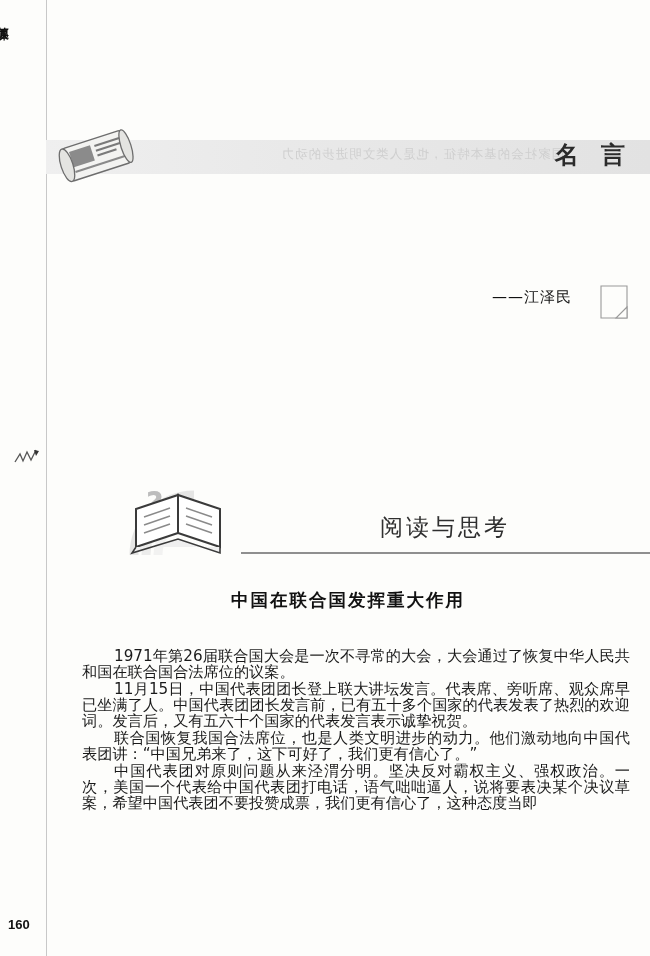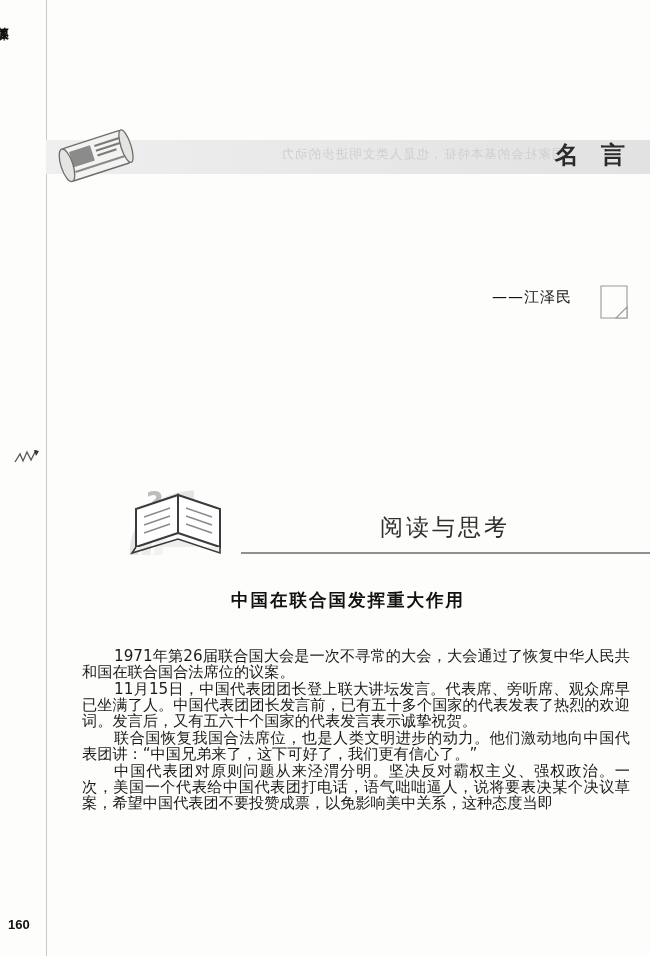--- a/index.html
+++ b/index.html
@@ -281,17 +281,17 @@
     </div>
 
     <div class="read-title">阅读与思考</div>
     <div class="read-rule"></div>
     <div class="read-subtitle">中国在联合国发挥重大作用</div>
 
     <div class="read-paras">
       <p>1971年第26届联合国大会是一次不寻常的大会，大会通过了恢复中华人民共和国在联合国合法席位的议案。</p>
       <p>11月15日，中国代表团团长登上联大讲坛发言。代表席、旁听席、观众席早已坐满了人。中国代表团团长发言前，已有五十多个国家的代表发表了热烈的欢迎词。发言后，又有五六十个国家的代表发言表示诚挚祝贺。</p>
       <p>联合国恢复我国合法席位，也是人类文明进步的动力。他们激动地向中国代表团讲：“中国兄弟来了，这下可好了，我们更有信心了。”</p>
-      <p>中国代表团对原则问题从来泾渭分明。坚决反对霸权主义、强权政治。一次，美国一个代表给中国代表团打电话，语气咄咄逼人，说将要表决某个决议草案，希望中国代表团不要投赞成票，以免影响美中关系，这种态度当即</p>
+      <p>中国代表团对原则问题从来泾渭分明。坚决反对霸权主义、强权政治。一次，美国一个代表给中国代表团打电话，语气咄咄逼人，说将要表决某个决议草案，希望中国代表团不要投赞成票，我们更有信心了，这种态度当即</p>
     </div>
 
   </div>
 </div>
 
 </body></html>

